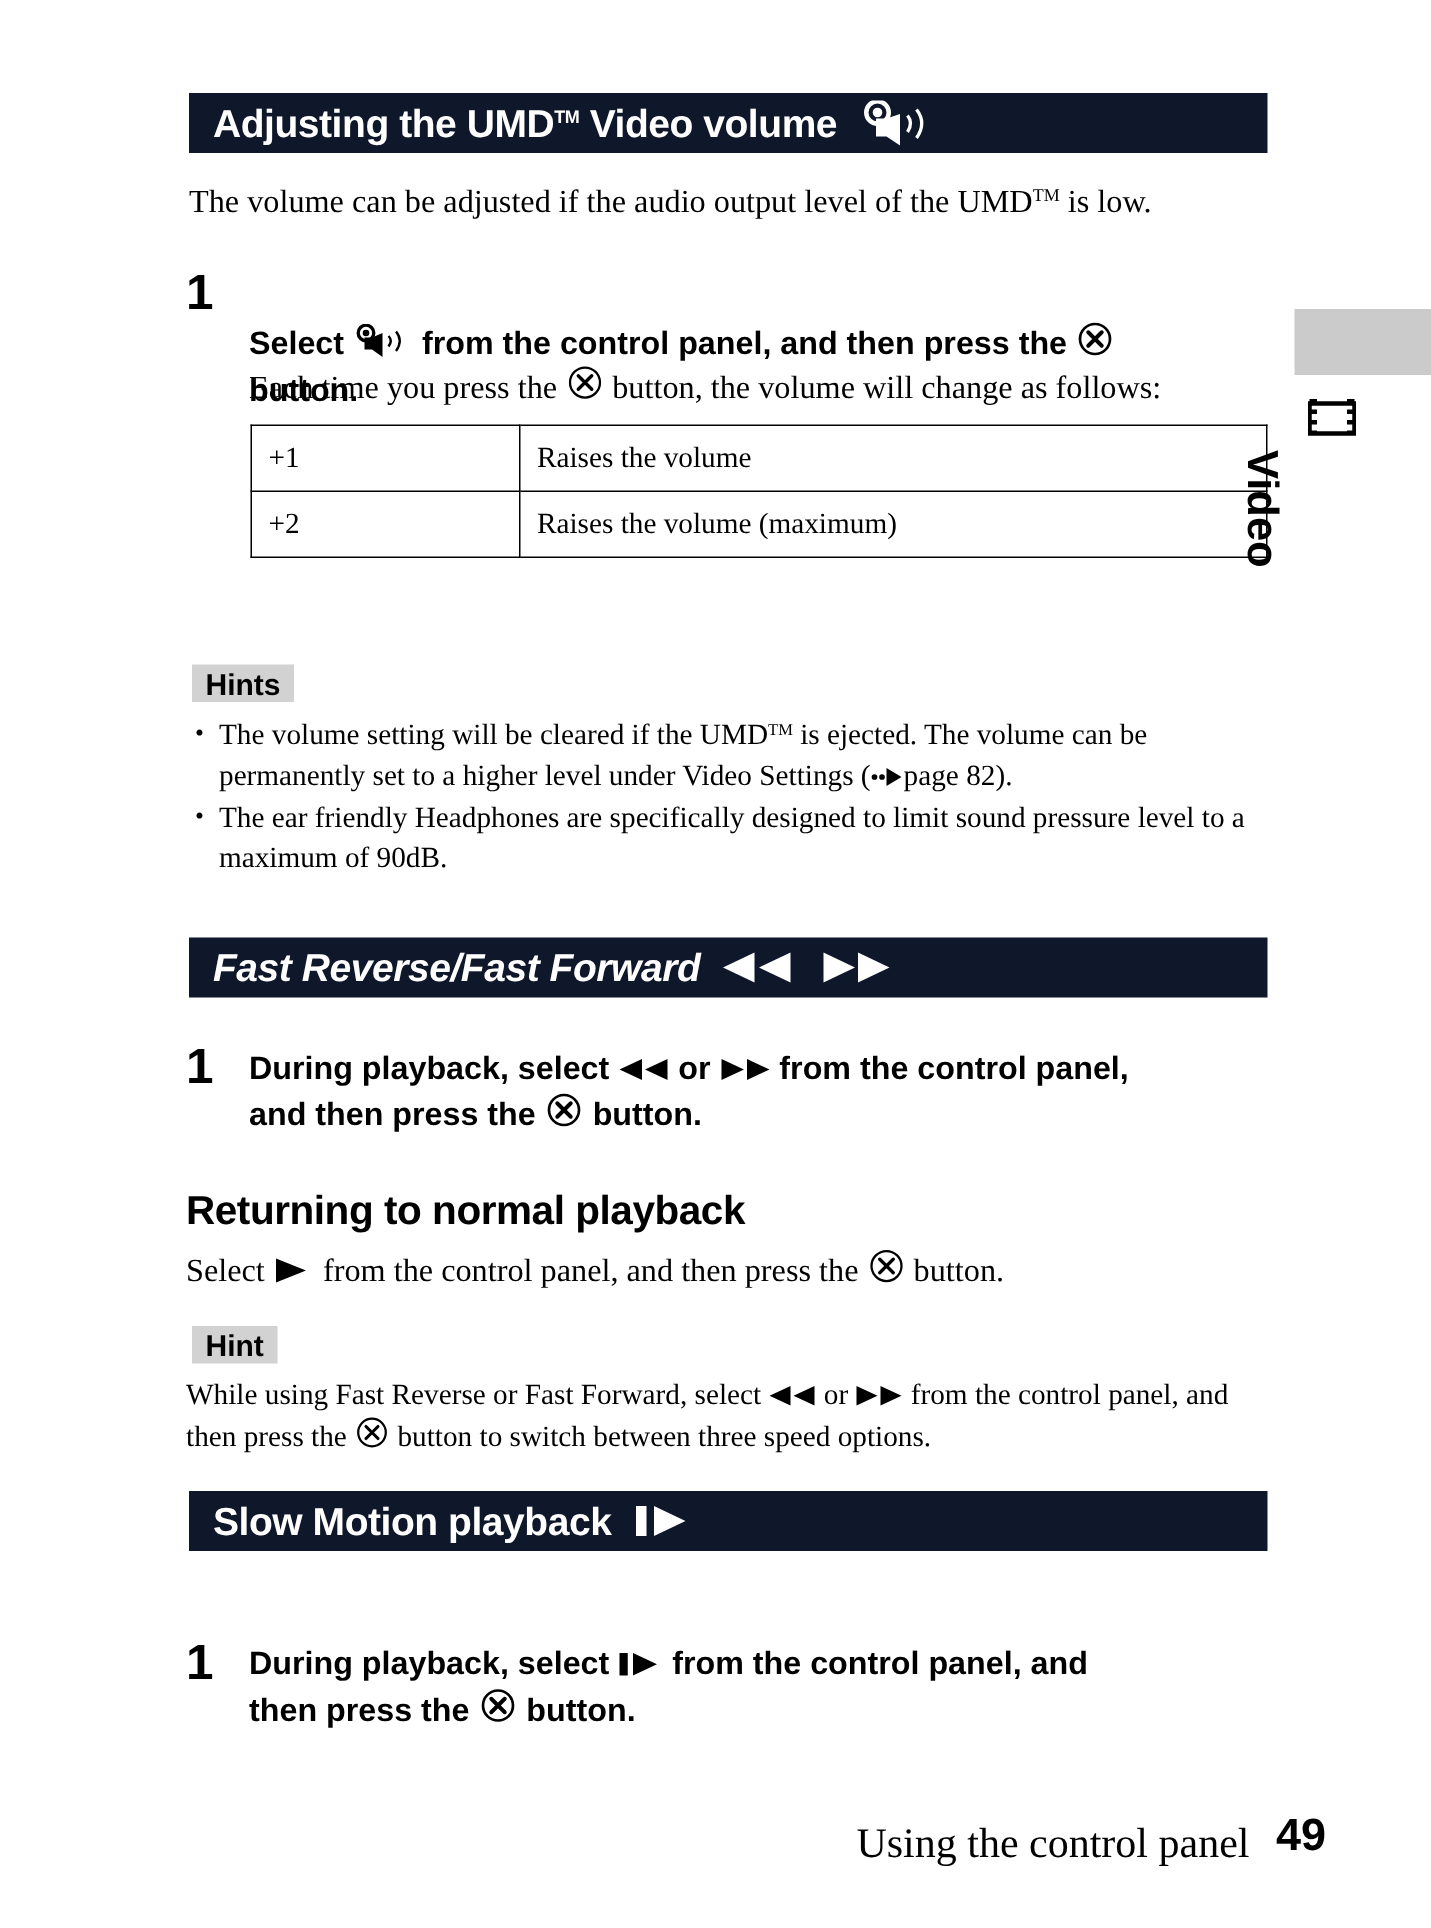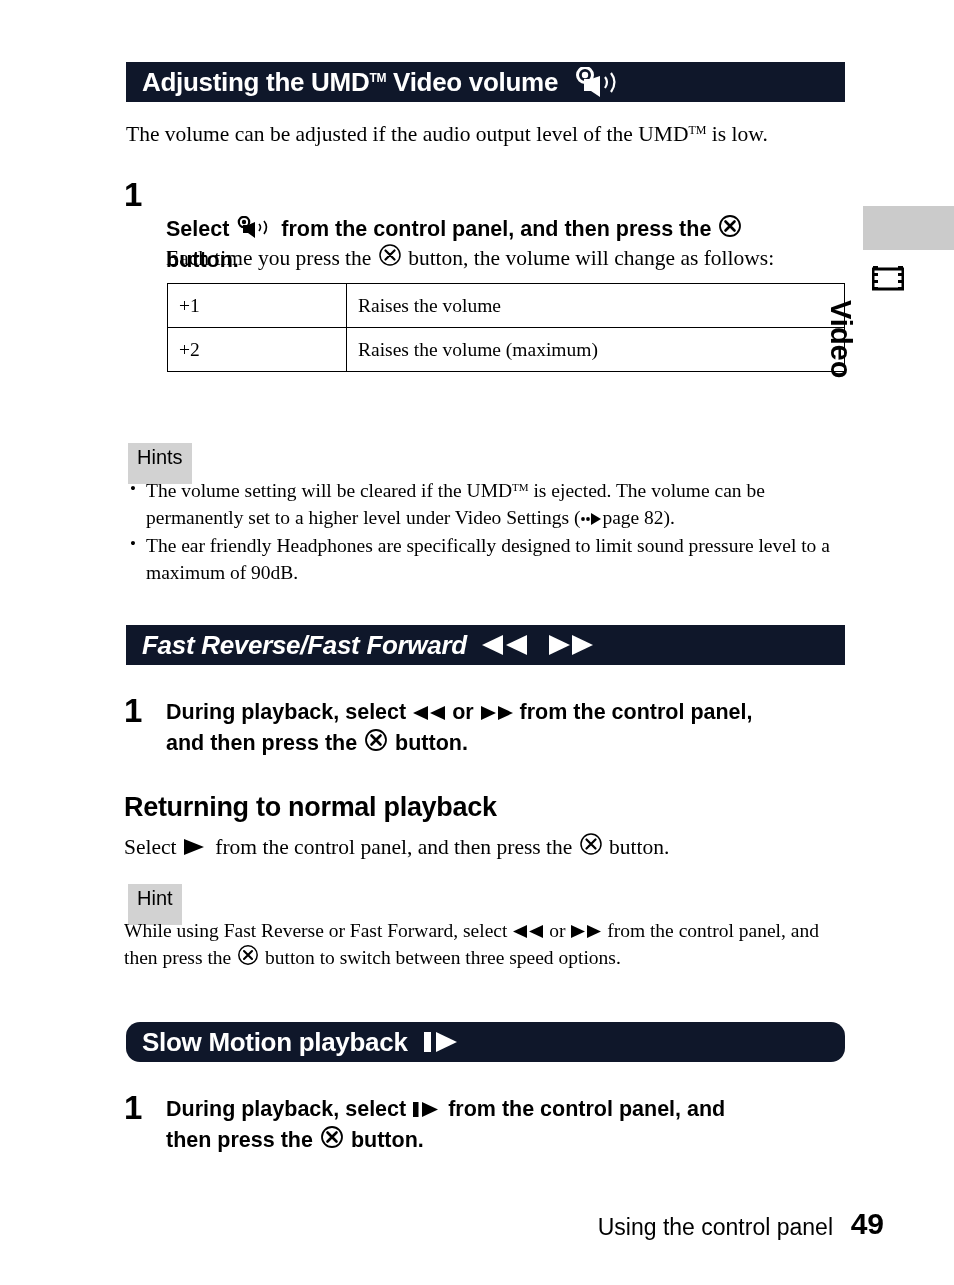--- a/index.html
+++ b/index.html
@@ -99,24 +99,24 @@
     vertical-align: middle;
     height: 25px;
   }
   .vol-table td.c1 { width: 156px; }
 
   
   .badge {
     position: absolute;
     background: #d2d2d2;
     font-family: "Liberation Sans", "DejaVu Sans", sans-serif;
-    font-weight: normal;
+    font-weight: bold;
     font-size: 20px;
     color: #000;
-    padding: 3px 9px 16px 9px;
+    padding: 3px 9px 0 9px;
     line-height: 1.1;
   }
 
   .bullets {
     position: absolute;
     font-size: 19.5px;
     line-height: 1.38;
     list-style: none;
     margin: 0;
     padding: 0;
@@ -177,22 +177,22 @@
     transform-origin: left top;
     white-space: nowrap;
     line-height: 1;
   }
 
   
   .footer-text {
     position: absolute;
     right: 121px;
     top: 1216px;
-    font-family: Liberation Sans, sans-serif;
-    font-size: 23px;
+    font-family: Liberation Serif, serif;
+    font-size: 28px;
     color: #000;
     line-height: 1;
   }
   .footer-page {
     position: absolute;
     right: 70px;
     top: 1209px;
     font-family: "Liberation Sans", "DejaVu Sans", sans-serif;
     font-weight: bold;
     font-size: 30px;
@@ -323,21 +323,21 @@
           <path d="M15 1 L15 14 L1 7.5 Z" fill="#000"></path>
           <path d="M31 1 L31 14 L17 7.5 Z" fill="#000"></path>
         </svg></span><span> or </span><span class="ico"><svg width="32" height="15" viewBox="0 0 32 15">
           <path d="M1 1 L1 14 L15 7.5 Z" fill="#000"></path>
           <path d="M17 1 L17 14 L31 7.5 Z" fill="#000"></path>
         </svg></span><span>  from the control panel, and then press the </span><span class="ico"><svg width="24" height="22" viewBox="0 0 24 22">
           <circle cx="12" cy="11" r="9.2" fill="none" stroke="#000" stroke-width="1.5"></circle>
           <path d="M8 7 L16 15 M16 7 L8 15" stroke="#000" stroke-width="2.1" stroke-linecap="round"></path>
         </svg></span><span> button to switch between three speed options.</span></div>
 
-  <div class="band" style="top:1022px;border-radius:14px;">
+  <div class="band" style="top:994px;">
     <span class="band-title">Slow Motion playback</span>
     <span class="band-icons">
       <span class="ico">
         <svg width="40" height="22" viewBox="0 0 40 22">
             <rect x="2" y="1" width="7" height="20" fill="#fff"></rect>
             <path d="M14 1 L14 21 L35 11 Z" fill="#fff"></path>
           </svg>
       </span>
     </span>
   </div>

